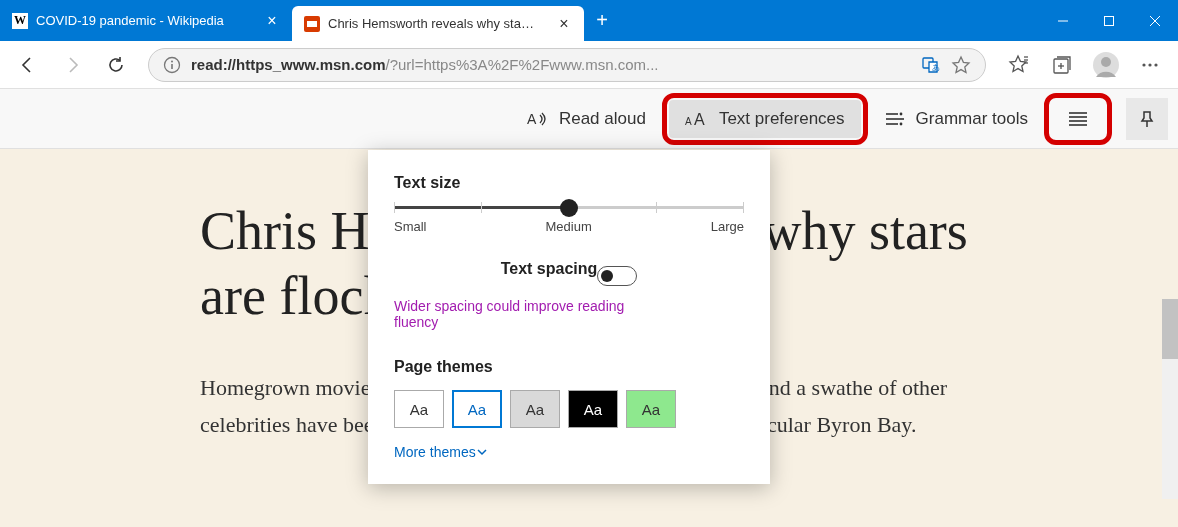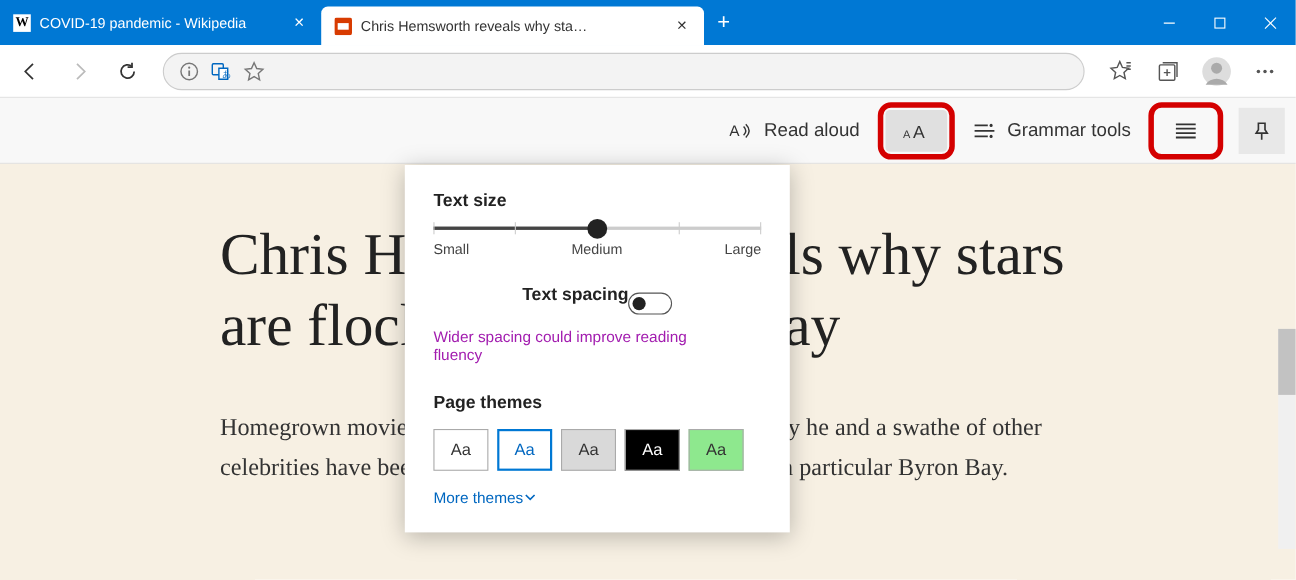--- a/index.html
+++ b/index.html
@@ -1,21 +1,21 @@
 <!DOCTYPE html>
 <html><head>
 <meta charset="utf-8">
 <style>
 * { margin: 0; padding: 0; box-sizing: border-box; font-family: "Segoe UI", Arial, sans-serif; }
 body { width: 1178px; height: 527px; overflow: hidden; background: #fff; position: relative; }
 
 .titlebar { height: 41px; background: #0078d4; display: flex; align-items: stretch; }
 .tab { display: flex; align-items: center; padding: 0 12px; gap: 8px; font-size: 13px; cursor: pointer; }
 .tab.inactive { color: #fff; width: 292px; }
-.tab.active { background: #fff; color: #333; width: 348px; border-radius: 6px 6px 0 0; margin-top: 6px; }
+.tab.active { background: #fff; color: #333; width: 292px; border-radius: 6px 6px 0 0; margin-top: 6px; }
 .tab-favicon { width: 16px; height: 16px; display: flex; align-items: center; justify-content: center; flex-shrink: 0; }
 .tab-title { flex: 1; white-space: nowrap; overflow: hidden; text-overflow: ellipsis; }
 .tab-close { width: 16px; height: 16px; display: flex; align-items: center; justify-content: center; font-size: 16px; cursor: pointer; }
 .new-tab { width: 36px; display: flex; align-items: center; justify-content: center; color: #fff; font-size: 20px; cursor: pointer; }
 .titlebar-spacer { flex: 1; }
 .win-controls { display: flex; }
 .win-btn { width: 46px; display: flex; align-items: center; justify-content: center; color: #fff; cursor: pointer; }
 
 .navbar { height: 48px; background: #fff; display: flex; align-items: center; padding: 0 8px; gap: 4px; border-bottom: 1px solid #e0e0e0; }
 .nav-btn { width: 40px; height: 40px; display: flex; align-items: center; justify-content: center; cursor: pointer; color: #555; border-radius: 4px; }
@@ -29,21 +29,21 @@
 .tool-item { display: flex; align-items: center; gap: 10px; padding: 8px 16px; font-size: 17px; color: #333; cursor: pointer; border-radius: 4px; }
 .tool-item.pressed { background: #e0e0e0; }
 .highlight-box { border: 5px solid #d40000; border-radius: 12px; padding: 2px; }
 .pin-btn { width: 42px; height: 42px; display: flex; align-items: center; justify-content: center; background: #e8e8e8; margin-left: 14px; cursor: pointer; }
 
 .content { position: relative; height: calc(527px - 41px - 48px - 60px); background: #f7f0e3; overflow: hidden; }
 .article { padding: 50px 200px 0 200px; }
 .article h1 { font-family: Georgia, serif; font-size: 54px; font-weight: 400; line-height: 1.2; color: #222; margin-bottom: 40px; }
 .article p { font-family: Georgia, serif; font-size: 22px; line-height: 1.7; color: #333; }
 
-.popover { position: absolute; left: 368px; top: 150px; width: 350px; background: #fff; box-shadow: 0 4px 20px rgba(0,0,0,0.25); padding: 24px 26px; z-index: 10; }
+.popover { position: absolute; left: 368px; top: 150px; width: 402px; background: #fff; box-shadow: 0 4px 20px rgba(0,0,0,0.25); padding: 24px 26px; z-index: 10; }
 .popover h3 { font-size: 16px; font-weight: 600; margin-bottom: 14px; color: #222; }
 .slider-wrap { position: relative; margin-bottom: 8px; }
 .slider-track { height: 3px; background: #ccc; position: relative; }
 .slider-track::before { content: ''; position: absolute; left: 0; width: 50%; height: 100%; background: #444; }
 .slider-thumb { width: 18px; height: 18px; background: #222; border-radius: 50%; position: absolute; left: 50%; top: 50%; transform: translate(-50%, -50%); }
 .slider-ticks { position: absolute; top: -4px; left: 0; right: 0; height: 11px; display: flex; justify-content: space-between; pointer-events: none; }
 .slider-ticks span { width: 1px; height: 11px; background: #ccc; }
 .slider-labels { display: flex; justify-content: space-between; font-size: 13px; color: #444; margin-top: 10px; margin-bottom: 26px; }
 .row { display: flex; align-items: center; justify-content: center; }
 .toggle { width: 40px; height: 20px; border: 1px solid #555; border-radius: 10px; position: relative; cursor: pointer; }
@@ -118,20 +118,23 @@
       </svg>
   </div>
   <div class="addr-bar">
     <span style="color:#777;">
       <svg width="18" height="18" viewBox="0 0 18 18">
           <circle cx="9" cy="9" r="7.5" fill="none" stroke="#777" stroke-width="1.3"></circle>
           <circle cx="9" cy="5.5" r="1" fill="#777"></circle>
           <line x1="9" y1="8" x2="9" y2="13" stroke="#777" stroke-width="1.6"></line>
         </svg>
     </span>
+    <span class="addr-text">
+      <span class="proto">read://</span><span class="proto">https_www.msn.com</span><span class="after">/?url=https%3A%2F%2Fwww.msn.com...</span>
+    </span>
     <span>
       <svg width="20" height="20" viewBox="0 0 20 20">
           <rect x="2" y="3" width="10" height="10" rx="1" fill="none" stroke="#0067c0" stroke-width="1.3"></rect>
           <path d="M8 7 L16 7 L16 17 L8 17 Z" fill="#fff" stroke="#0067c0" stroke-width="1.3"></path>
           <text x="11" y="15" font-size="8" fill="#0067c0">あ</text>
         </svg>
     </span>
     <span>
       <svg width="20" height="20" viewBox="0 0 20 20">
           <path d="M10 2 L12.4 7.3 L18 8 L13.8 11.9 L15 17.5 L10 14.6 L5 17.5 L6.2 11.9 L2 8 L7.6 7.3 Z" fill="none" stroke="#777" stroke-width="1.3"></path>
@@ -182,20 +185,21 @@
     <span>Read aloud</span>
   </div>
   <div class="highlight-box">
     <div class="tool-item pressed">
       <span>
         <svg width="24" height="22" viewBox="0 0 24 22">
             <text x="0" y="17" font-size="10" fill="#333">A</text>
             <text x="9" y="17" font-size="16" fill="#333">A</text>
           </svg>
       </span>
+      <span>Text preferences</span>
     </div>
   </div>
   <div class="tool-item">
     <span>
       <svg width="22" height="22" viewBox="0 0 22 22">
           <line x1="2" y1="6" x2="14" y2="6" stroke="#333" stroke-width="1.6"></line>
           <line x1="2" y1="11" x2="20" y2="11" stroke="#333" stroke-width="1.6"></line>
           <line x1="2" y1="16" x2="14" y2="16" stroke="#333" stroke-width="1.6"></line>
           <circle cx="17" cy="6" r="1.4" fill="#333"></circle>
           <circle cx="17" cy="16" r="1.4" fill="#333"></circle>

